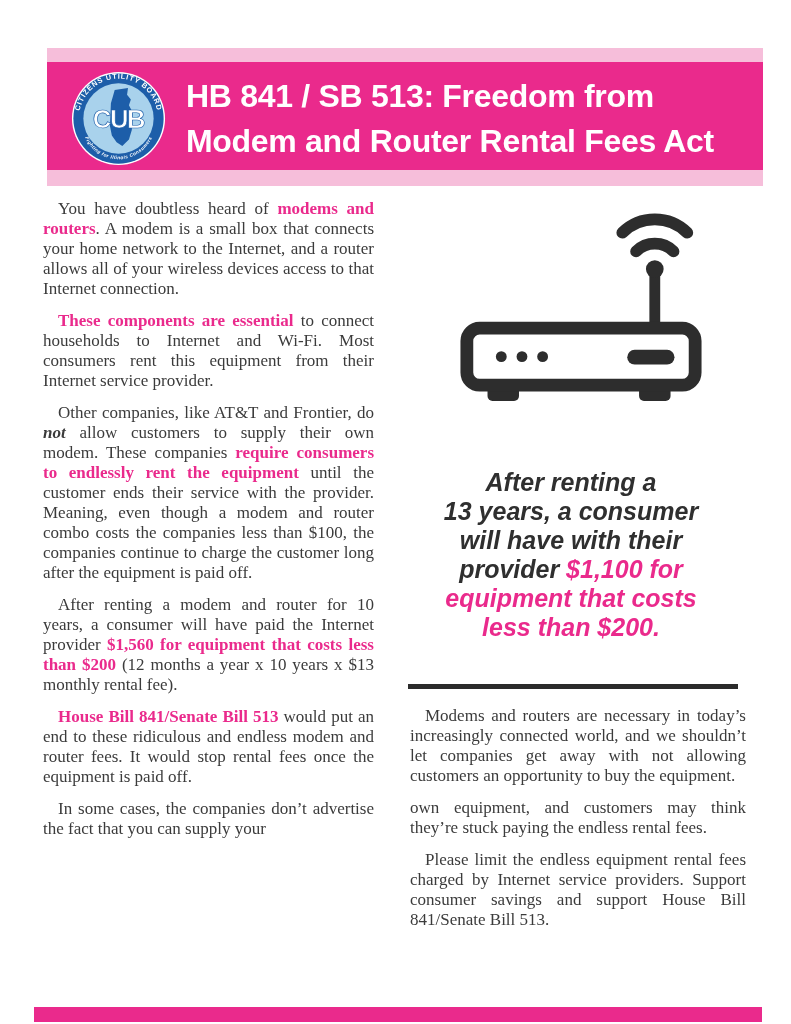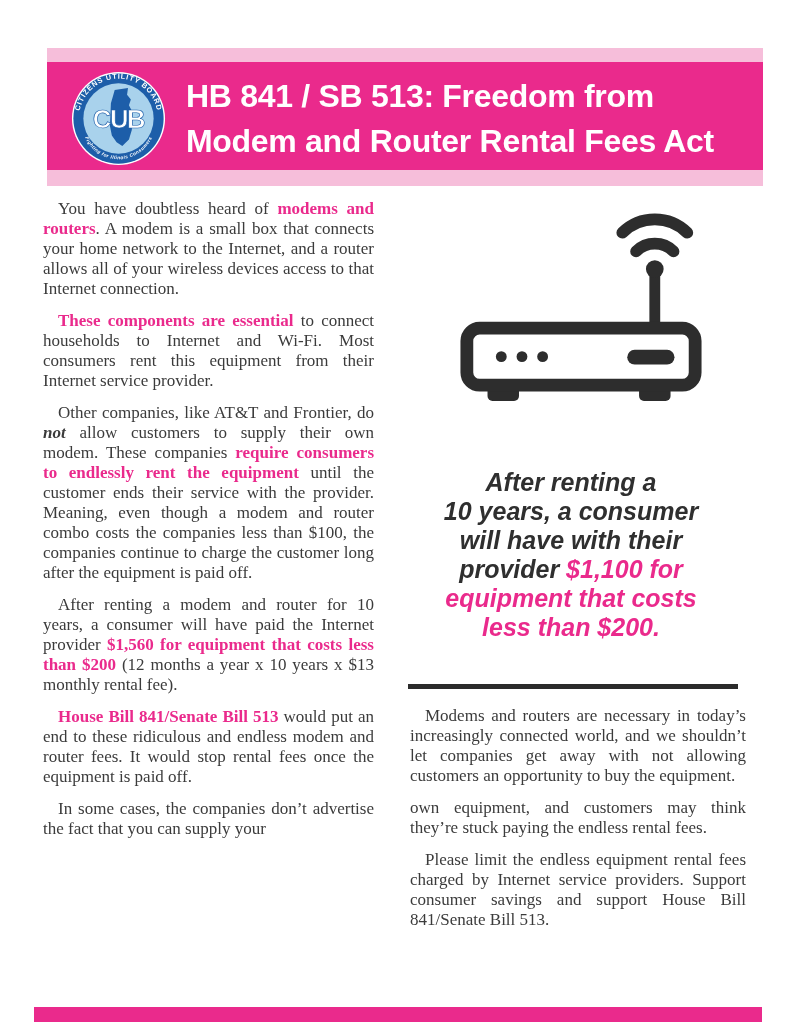--- a/index.html
+++ b/index.html
@@ -104,21 +104,21 @@
     <g fill="var(--icon)">
       <circle cx="44" cy="153" r="5.5"></circle>
       <circle cx="65" cy="153" r="5.5"></circle>
       <circle cx="86" cy="153" r="5.5"></circle>
       <rect x="172" y="146" width="48" height="15" rx="7.5"></rect>
     </g>
   </svg>
 
   <div class="quote">
       <div><span>After renting a</span></div>
-      <div><span>10 years, a consumer</span></div>
+      <div><span>13 years, a consumer</span></div>
       <div><span>will have with their</span></div>
       <div><span>provider </span><span class="seg-p">$1,100 for</span></div>
       <div><span class="seg-p">equipment that costs</span></div>
       <div><span class="seg-p">less than $200.</span></div>
     </div>
 
   <div class="rule"></div>
 
   <div class="col-right-text">
       <p class="para"><span>Modems and routers are necessary in today’s increasingly connected world, and we shouldn’t let companies get away with not allowing customers an opportunity to buy the equipment.</span></p>

